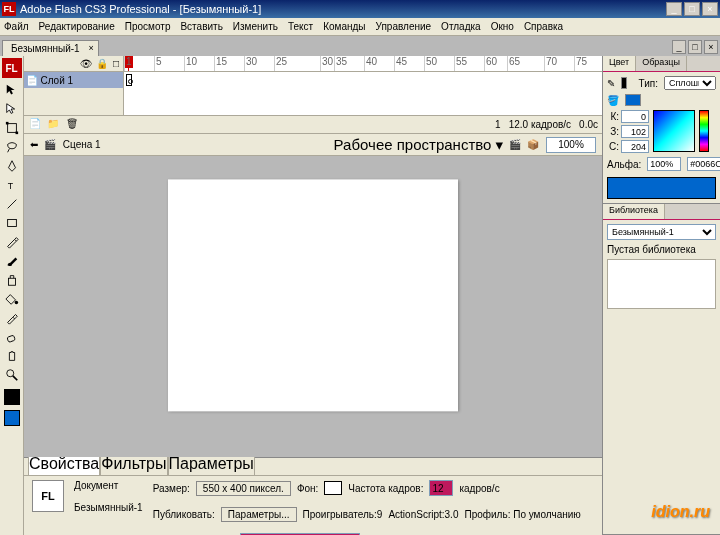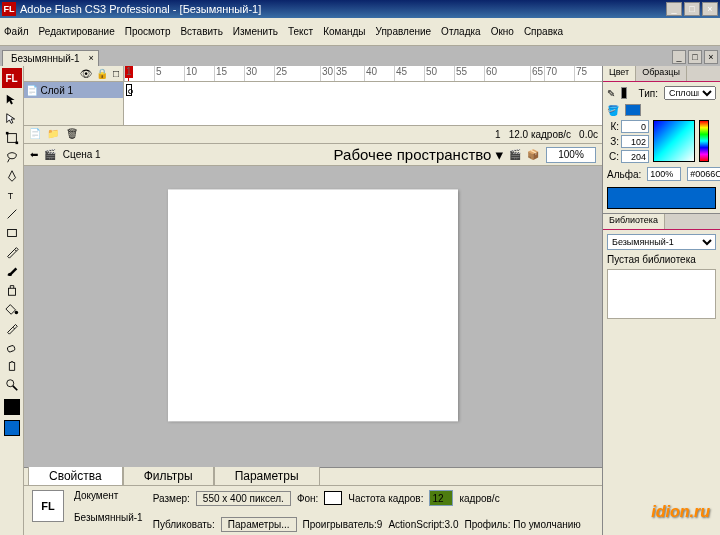--- a/index.html
+++ b/index.html
@@ -2,21 +2,21 @@
 <html><head>
 <meta charset="utf-8">
 <style>
 * { margin: 0; padding: 0; box-sizing: border-box; font-family: Tahoma, Arial, sans-serif; font-size: 10px; }
 body { background: #4a4a4a; width: 720px; height: 535px; overflow: hidden; position: relative; }
 .titlebar { background: linear-gradient(#0a246a, #3a6ea5); height: 18px; display: flex; align-items: center; padding: 0 2px; color: #fff; }
 .titlebar .icon { width: 14px; height: 14px; background: #b00; margin-right: 4px; display: flex; align-items: center; justify-content: center; font-weight: bold; font-size: 9px; }
 .titlebar .title { flex: 1; font-size: 11px; }
 .win-controls { display: flex; gap: 2px; }
 .win-btn { width: 16px; height: 14px; background: #d4d0c8; border: 1px solid #888; font-size: 9px; text-align: center; line-height: 12px; cursor: pointer; }
-.menubar { background: #ece9d8; height: 28px; display: flex; align-items: center; padding: 0 4px; gap: 10px; border-bottom: 1px solid #aca899; }
+.menubar { background: #ece9d8; height: 18px; display: flex; align-items: center; padding: 0 4px; gap: 10px; border-bottom: 1px solid #aca899; }
 .menubar span { font-size: 10px; cursor: pointer; }
 .doc-tabs { background: #b8b8b8; height: 20px; display: flex; align-items: flex-end; padding: 0 2px; }
 .doc-tab { background: #ece9d8; padding: 2px 18px 2px 8px; font-size: 10px; border: 1px solid #888; border-bottom: none; position: relative; }
 .doc-tab .close { position: absolute; right: 4px; top: 2px; cursor: pointer; font-size: 9px; }
 .doc-tabs .spacer { flex: 1; }
 .doc-tabs .doc-controls { display: flex; gap: 2px; padding-bottom: 2px; }
 .doc-tabs .doc-controls span { width: 14px; height: 14px; text-align: center; cursor: pointer; background: #d4d0c8; border: 1px solid #888; font-size: 9px; line-height: 12px; }
 .main-row { display: flex; height: calc(100% - 56px); }
 .toolbox { width: 24px; background: #ece9d8; border-right: 1px solid #aca899; display: flex; flex-direction: column; align-items: center; padding-top: 2px; gap: 1px; }
 .toolbox .fl-logo { width: 20px; height: 20px; background: #b00; color: #fff; font-size: 10px; font-weight: bold; display: flex; align-items: center; justify-content: center; margin-bottom: 2px; }
@@ -42,28 +42,28 @@
 .timeline-footer .btns span { width: 16px; height: 14px; cursor: pointer; text-align: center; }
 .edit-bar { height: 22px; background: #ece9d8; border-bottom: 1px solid #aca899; display: flex; align-items: center; padding: 0 6px; gap: 6px; }
 .edit-bar .scene { font-size: 10px; }
 .edit-bar .spacer { flex: 1; }
 .edit-bar .workspace { font-size: 15px; }
 .edit-bar .zoom { width: 50px; height: 16px; border: 1px solid #7f9db9; background: #fff; font-size: 10px; text-align: center; }
 .stage-area { flex: 1; background: #b8b8b8; position: relative; overflow: auto; }
 .stage { position: absolute; left: 50%; top: 50%; transform: translate(-50%, -55%); width: 290px; height: 232px; background: #fff; box-shadow: 1px 1px 3px rgba(0,0,0,0.3); }
 .properties-panel { height: 78px; background: #ece9d8; border-top: 1px solid #888; }
 .prop-tabs { display: flex; height: 18px; border-bottom: 1px solid #aca899; align-items: flex-end; padding-left: 4px; }
-.prop-tab { padding: 2px 20px; font-size: 12px; border: 1px solid #aca899; border-bottom: none; background: #ece9d8; cursor: pointer; }
+.prop-tab { padding: 2px 0; font-size: 16px; border: 1px solid #aca899; border-bottom: none; background: #ece9d8; cursor: pointer; }
 .prop-tab.active { background: #fff; }
 .prop-body { display: flex; padding: 4px 8px; gap: 10px; align-items: flex-start; }
 .prop-icon { width: 32px; height: 32px; background: #fff; border: 1px solid #888; display: flex; align-items: center; justify-content: center; font-size: 11px; font-weight: bold; }
 .prop-fields { display: flex; flex-direction: column; gap: 11px; font-size: 10px; }
 .prop-row { display: flex; align-items: center; gap: 6px; }
 .prop-btn { padding: 1px 6px; background: #ece9d8; border: 1px solid #888; font-size: 10px; cursor: pointer; }
-.prop-input { height: 16px; border: 1px solid #7f9db9; background: #4d7c0f; padding: 0 2px; font-size: 10px; }
+.prop-input { height: 16px; border: 1px solid #7f9db9; background: #be185d; padding: 0 2px; font-size: 10px; }
 .right-col { width: 118px; background: #ece9d8; border-left: 1px solid #888; display: flex; flex-direction: column; }
 .panel { border-bottom: 1px solid #888; }
 .panel-tabs { display: flex; height: 16px; background: #d4d0c8; border-bottom: 1px solid #be185d; }
 .panel-tab { padding: 1px 6px; font-size: 9px; border-right: 1px solid #aca899; cursor: pointer; }
 .panel-tab.active { background: #ece9d8; }
 .panel-body { padding: 4px; font-size: 9px; }
 .color-mixer { display: flex; gap: 4px; }
 .color-sliders { display: flex; flex-direction: column; gap: 2px; }
 .color-sliders .row { display: flex; align-items: center; gap: 2px; }
 .color-sliders .row label { width: 12px; text-align: right; }
@@ -228,21 +228,21 @@
             <div class="tick" style="left: 90px;">15</div>
             <div class="tick" style="left: 120px;">30</div>
             <div class="tick" style="left: 150px;">25</div>
             <div class="tick" style="left: 196px;">30</div>
             <div class="tick" style="left: 210px;">35</div>
             <div class="tick" style="left: 240px;">40</div>
             <div class="tick" style="left: 270px;">45</div>
             <div class="tick" style="left: 300px;">50</div>
             <div class="tick" style="left: 330px;">55</div>
             <div class="tick" style="left: 360px;">60</div>
-            <div class="tick" style="left: 406px;">65</div>
+            <div class="tick" style="left: 383px;">65</div>
             <div class="tick" style="left: 420px;">70</div>
             <div class="tick" style="left: 450px;">75</div>
           </div>
       </div>
       <div class="timeline-body">
         <div class="layer-list">
           <div class="layer-row">
             <span>📄</span>
             <span>Слой 1</span>
           </div>

